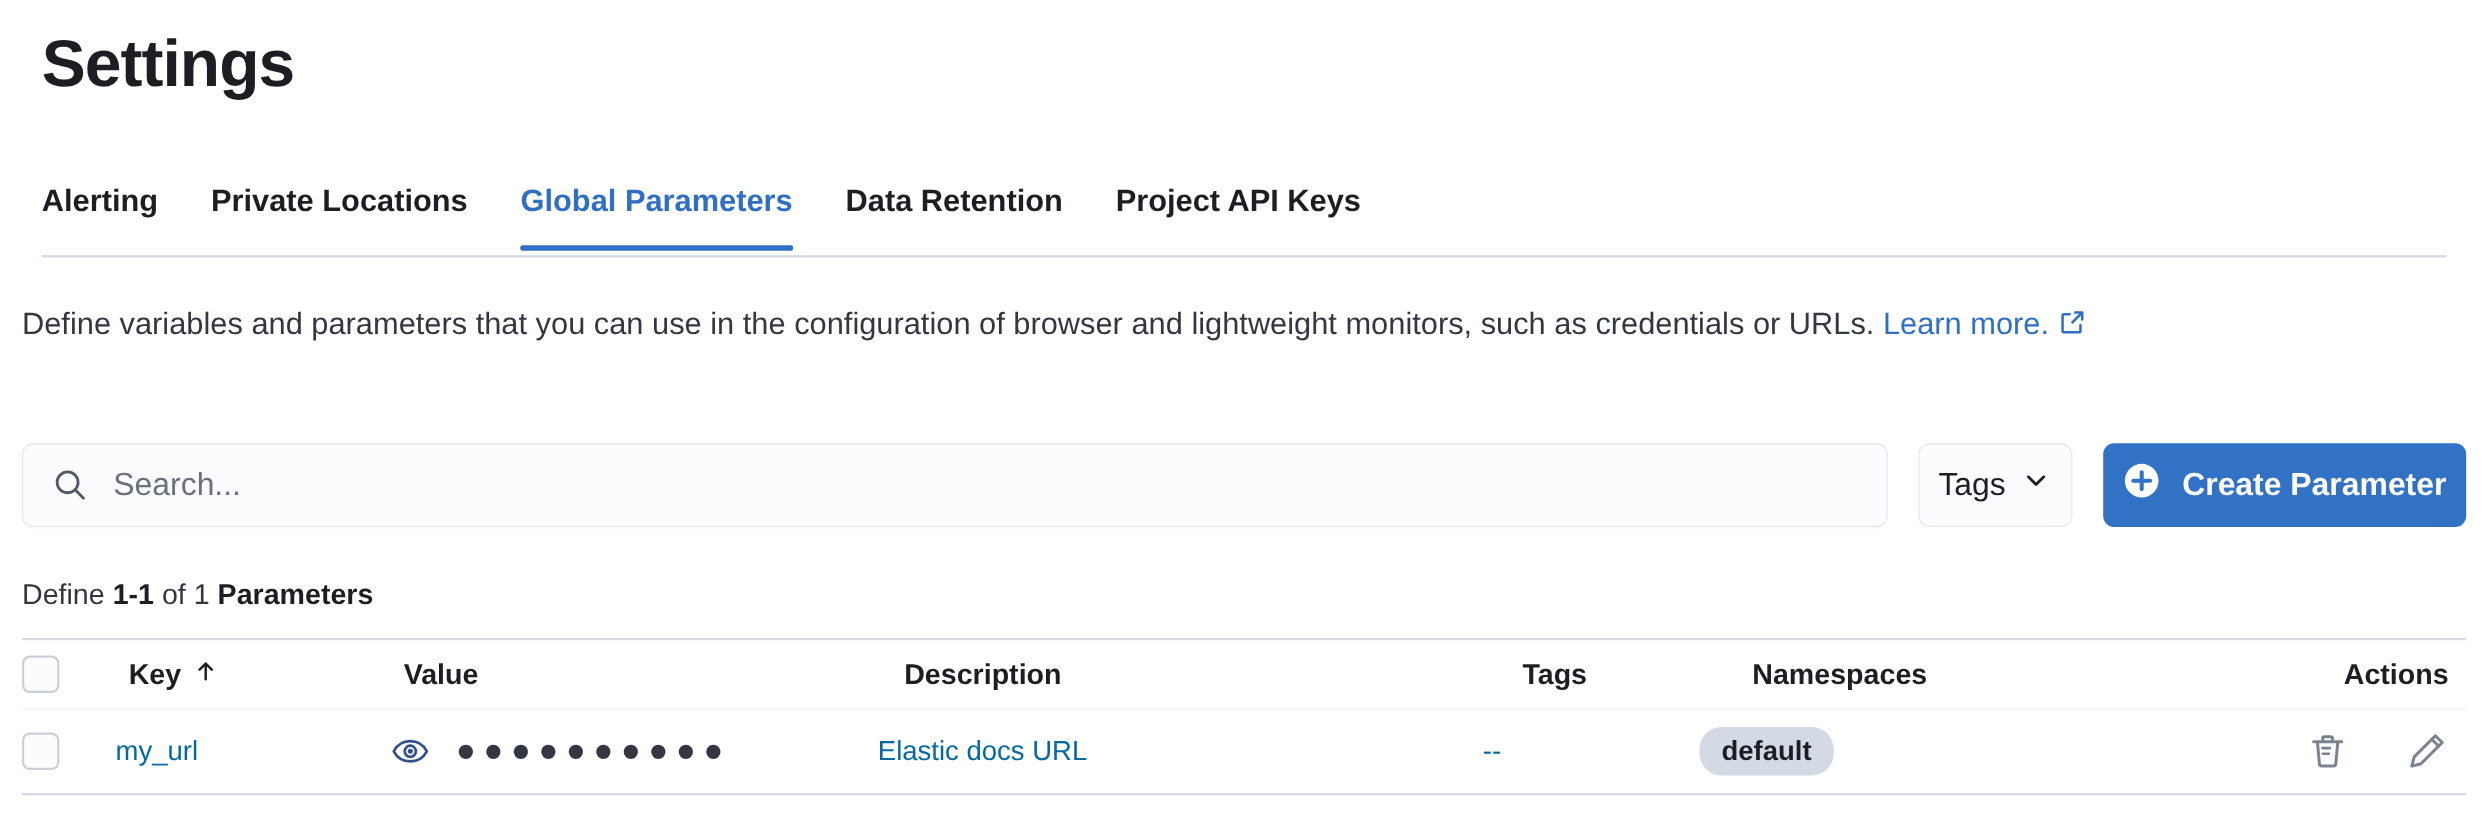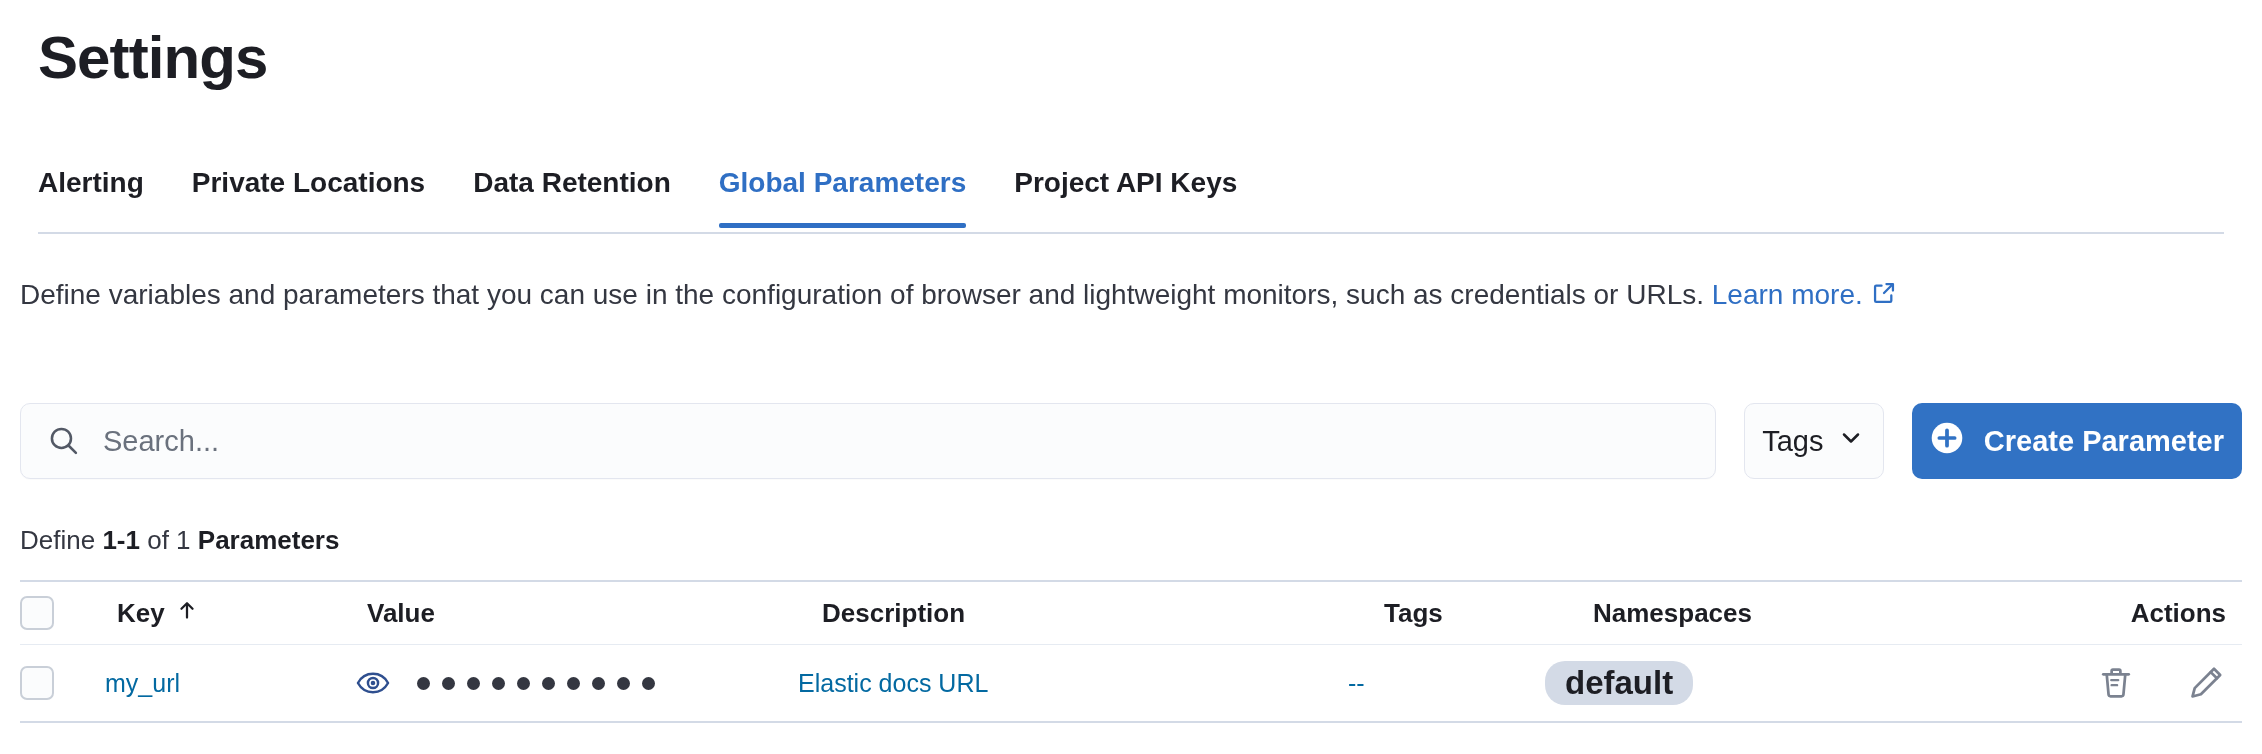--- a/index.html
+++ b/index.html
@@ -230,38 +230,38 @@
     border-radius: 50%;
     background: #343741;
   }
   .badge {
     display: inline-flex;
     align-items: center;
     height: 44px;
     padding: 0 20px;
     border-radius: 20px;
     background: #d3dae6;
-    font-size: 33px;
+    font-size: 25px;
     font-weight: 700;
     color: #1d1e24;
   }
   .icon-btn { cursor: pointer; display: flex; align-items: center; }
 </style>
 </head>
 <body>
 
 <div class="page">
 
   <h1 class="page-title">Settings</h1>
 
   <nav class="tabs">
     <div class="tab">Alerting</div>
     <div class="tab">Private Locations</div>
+    <div class="tab active">Global Parameters</div>
     <div class="tab">Data Retention</div>
-    <div class="tab active">Global Parameters</div>
     <div class="tab">Project API Keys</div>
   </nav>
 
   <p class="description">
     <span>Define variables and parameters that you can use in the configuration of browser and lightweight monitors, such as credentials or URLs.</span>
     <span class="link">Learn more.</span><span class="ext-icon"><svg width="26" height="26" viewBox="0 0 16 16" fill="none">
           <path d="M9.5 2.5H13.5V6.5" stroke="#2f6fc4" stroke-width="1.4" stroke-linecap="round" stroke-linejoin="round"></path>
           <path d="M13.2 2.8L8 8" stroke="#2f6fc4" stroke-width="1.4" stroke-linecap="round"></path>
           <path d="M12.5 9.5V12.8C12.5 13.2 12.2 13.5 11.8 13.5H3.2C2.8 13.5 2.5 13.2 2.5 12.8V4.2C2.5 3.8 2.8 3.5 3.2 3.5H6.5" stroke="#2f6fc4" stroke-width="1.4" stroke-linecap="round" stroke-linejoin="round"></path>
         </svg></span>

